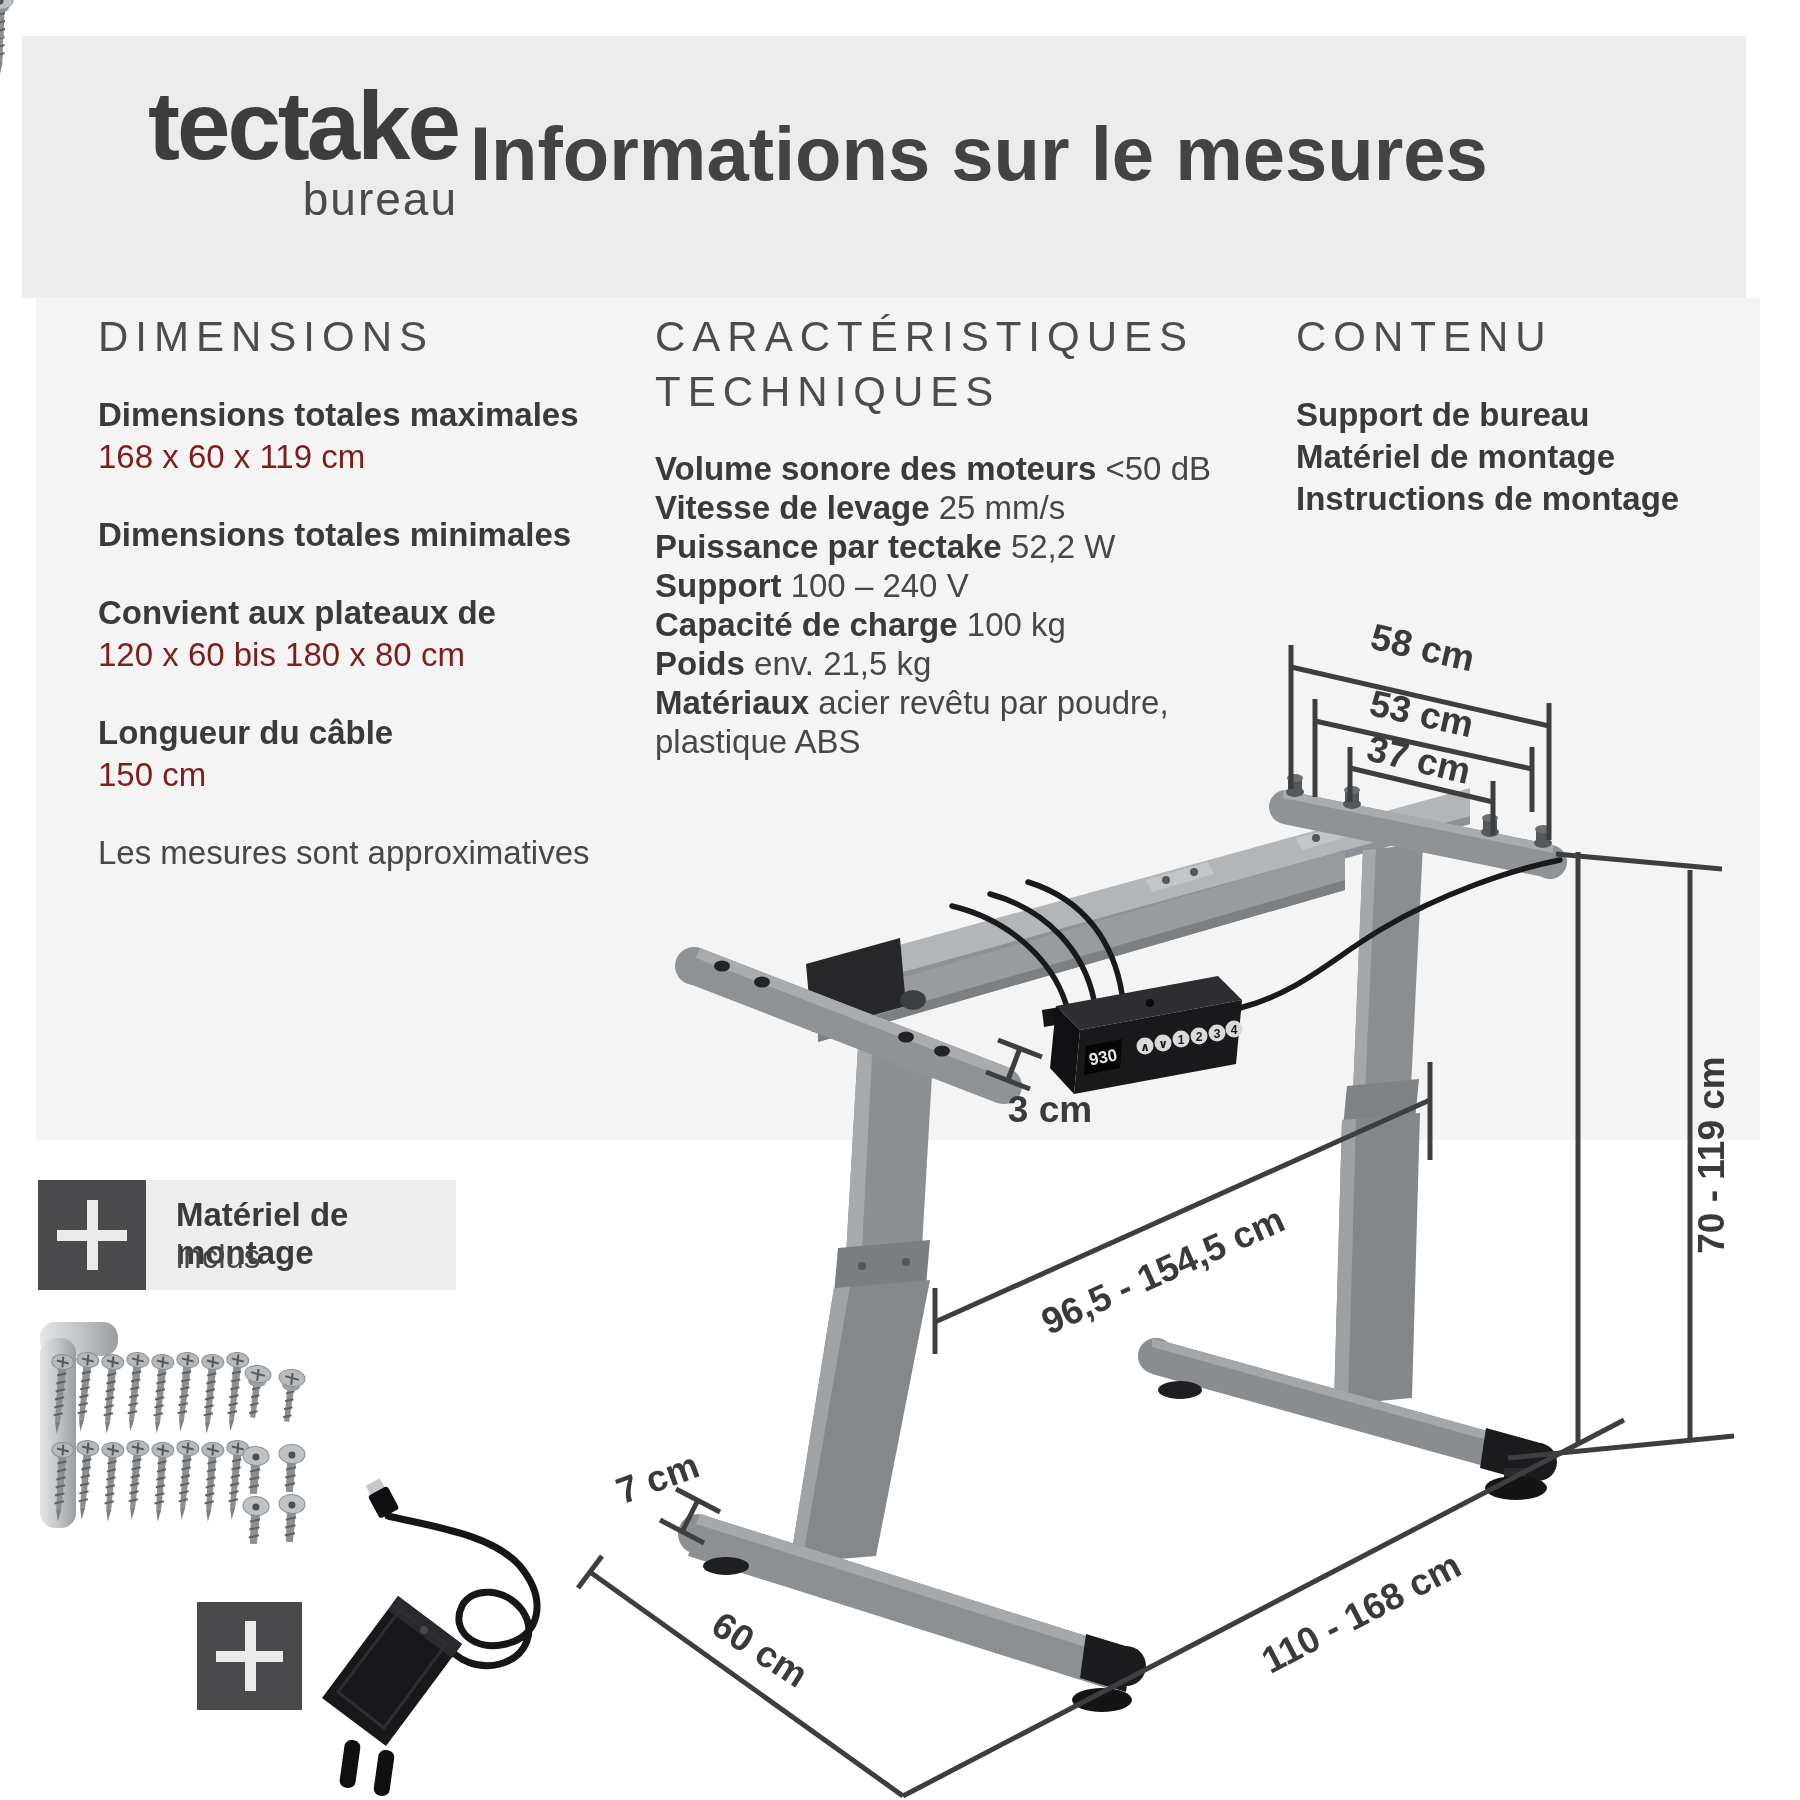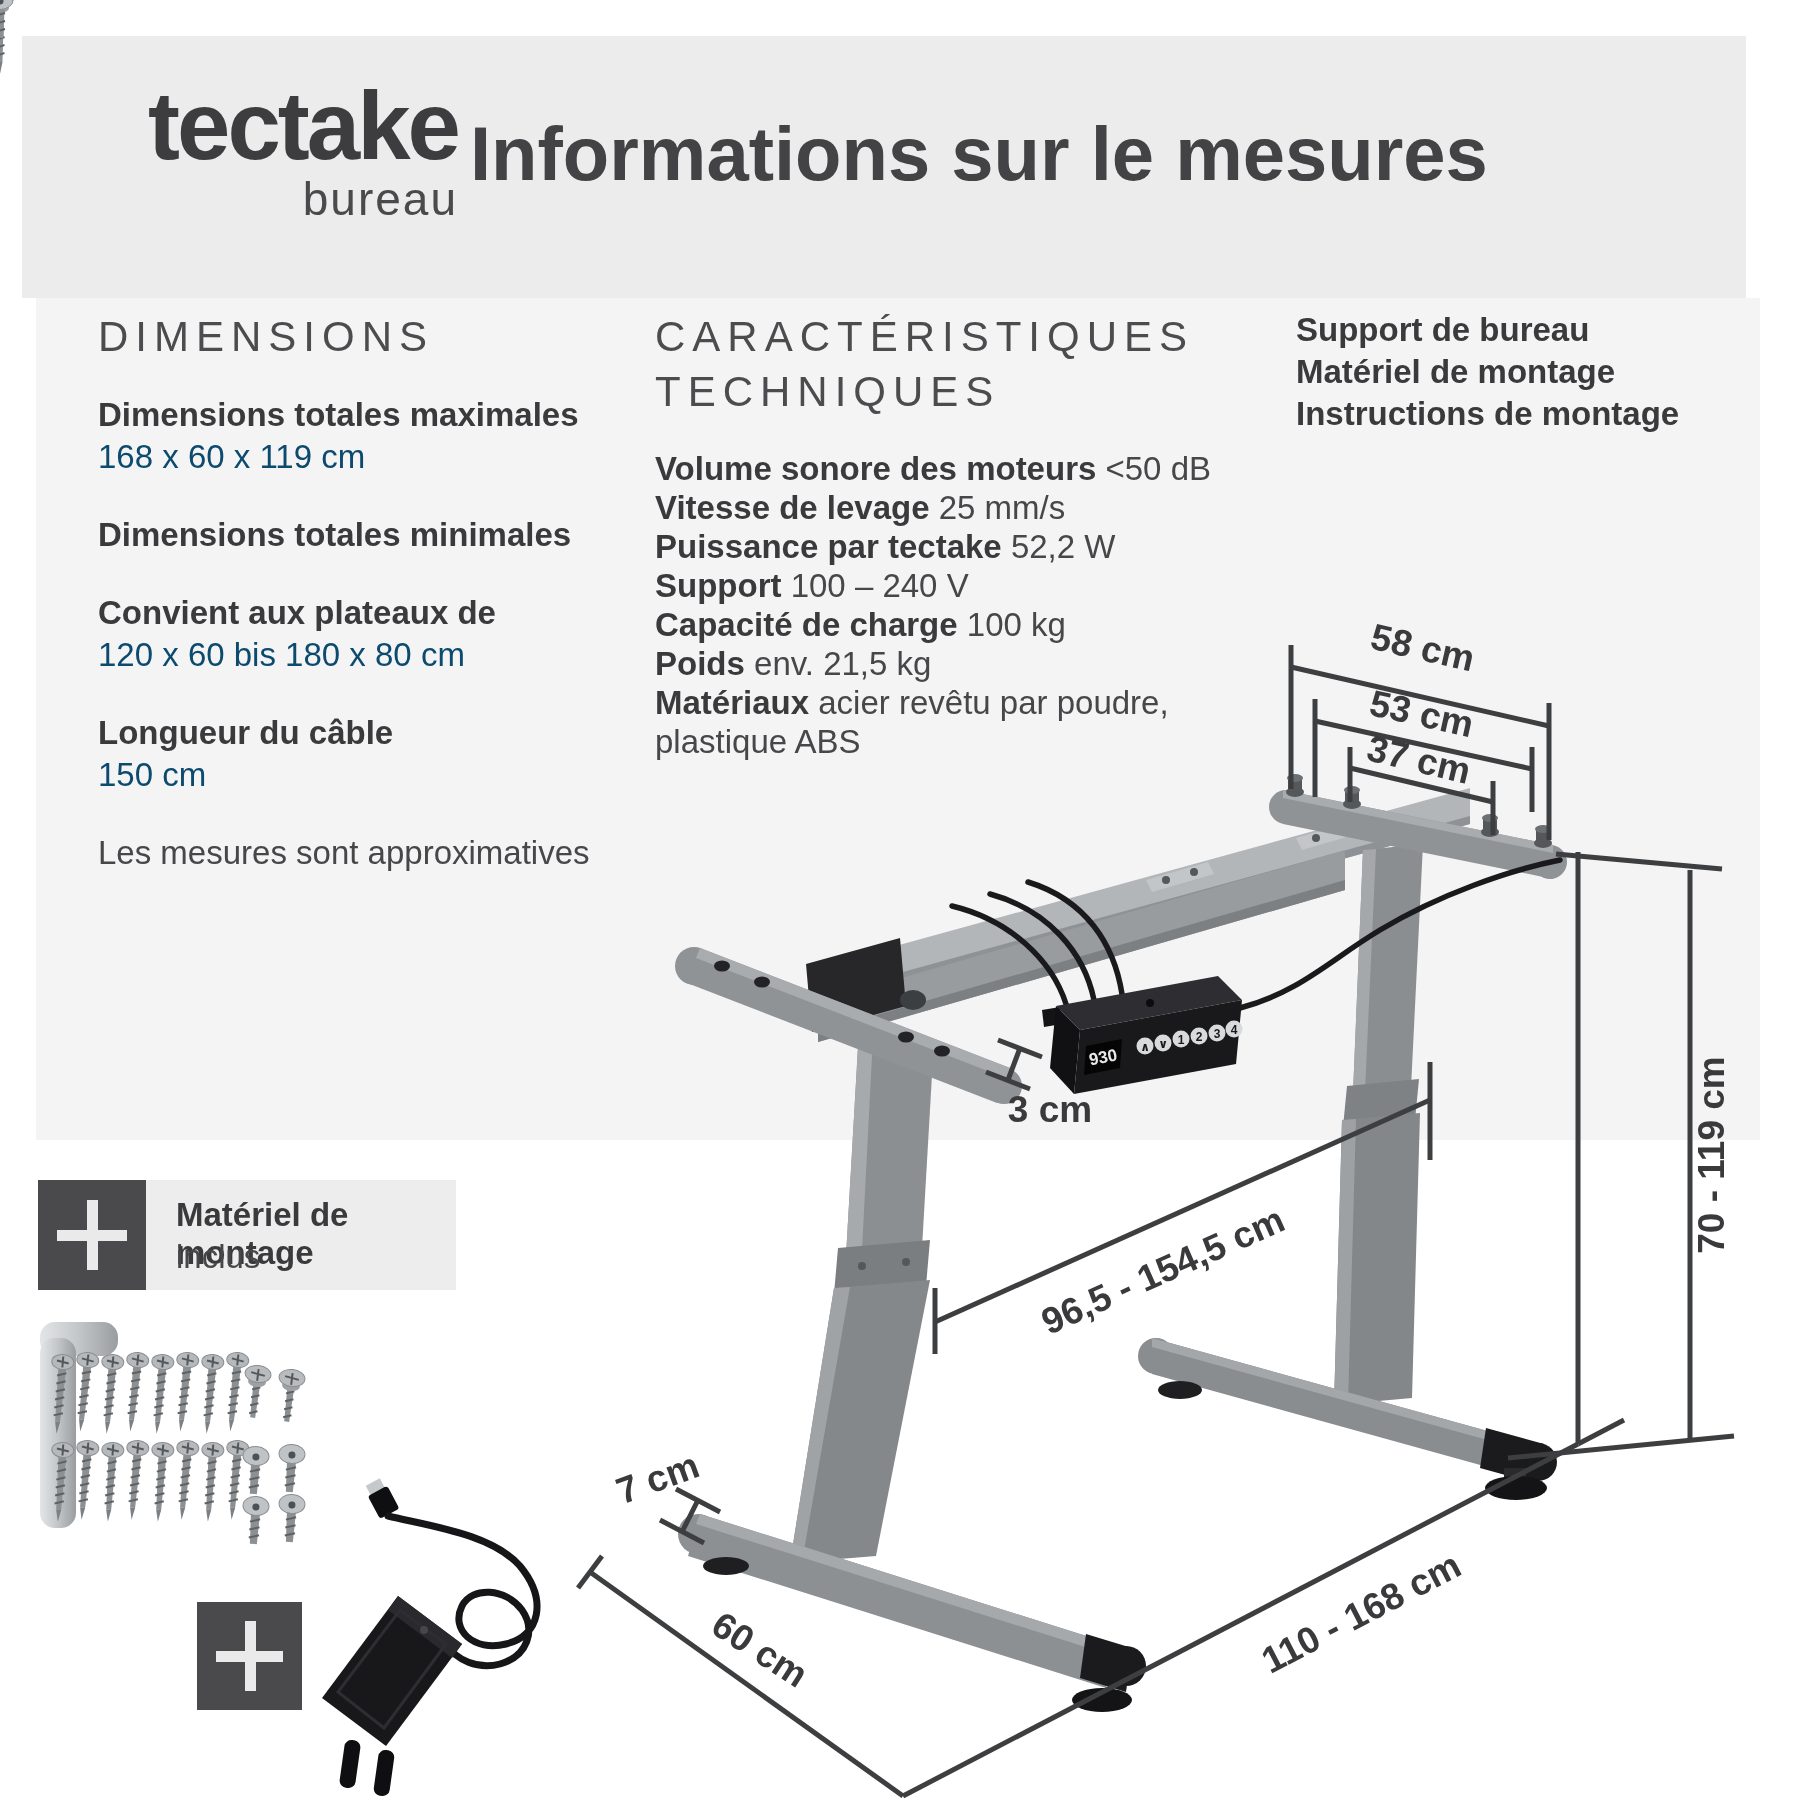--- a/index.html
+++ b/index.html
@@ -16,21 +16,21 @@
   
   .panel{position:absolute;left:36px;top:298px;width:1724px;height:842px;background:#f4f4f5;}
 
   .col{position:absolute;top:309px;}
   .col-1{left:98px;width:520px;}
   .col-2{left:655px;width:560px;}
   .col-3{left:1296px;width:430px;}
   .heading{font-size:42px;font-weight:400;letter-spacing:7px;color:#4c4c4f;line-height:1.31;margin:0 0 30px 0;}
   .dim-item{margin-bottom:36px;}
   .dim-item .lbl{font-size:33px;font-weight:700;color:#3a3a3d;line-height:42px;}
-  .dim-item .val{font-size:33px;font-weight:400;color:#0c4a6e;line-height:42px;}
+  .dim-item .val{font-size:33px;font-weight:400;color:#7f1d1d;line-height:42px;}
   .note{font-size:33px;font-weight:400;color:#47474a;line-height:42px;}
   .spec-line{font-size:33px;line-height:39px;color:#47474a;}
   .spec-line .sl{font-weight:700;color:#3a3a3d;}
   .content-line{font-size:33px;line-height:42px;font-weight:700;color:#3a3a3d;}
 
   
   .plus-box{position:absolute;background:#4a4a4c;}
   .plus-box .bar{position:absolute;background:#eaeaeb;}
   .plus-box .bar.h{left:18%;top:50%;width:64%;height:11px;margin-top:-5px;}
   .plus-box .bar.v{top:18%;left:50%;height:64%;width:11px;margin-left:-5px;}
@@ -83,20 +83,21 @@
     <div class="spec-line"><span class="sl">Volume sonore des moteurs</span> <span>&lt;50 dB</span></div>
     <div class="spec-line"><span class="sl">Vitesse de levage</span> <span>25 mm/s</span></div>
     <div class="spec-line"><span class="sl">Puissance par tectake</span> <span>52,2 W</span></div>
     <div class="spec-line"><span class="sl">Support</span> <span>100 – 240 V</span></div>
     <div class="spec-line"><span class="sl">Capacité de charge</span> <span>100 kg</span></div>
     <div class="spec-line"><span class="sl">Poids</span> <span>env. 21,5 kg</span></div>
     <div class="spec-line"><span class="sl">Matériaux</span> <span>acier revêtu par poudre, plastique ABS</span></div>
   </div>
 
   <div class="col col-3">
+    <div class="heading">CONTENU</div>
     <div class="content-line">Support de bureau</div>
     <div class="content-line">Matériel de montage</div>
     <div class="content-line">Instructions de montage</div>
   </div>
 
   <div class="plus-box" style="left:38px;top:1180px;width:108px;height:110px;">
     <div class="bar h"></div>
       <div class="bar v"></div>
   </div>
   <div class="badge-label">

